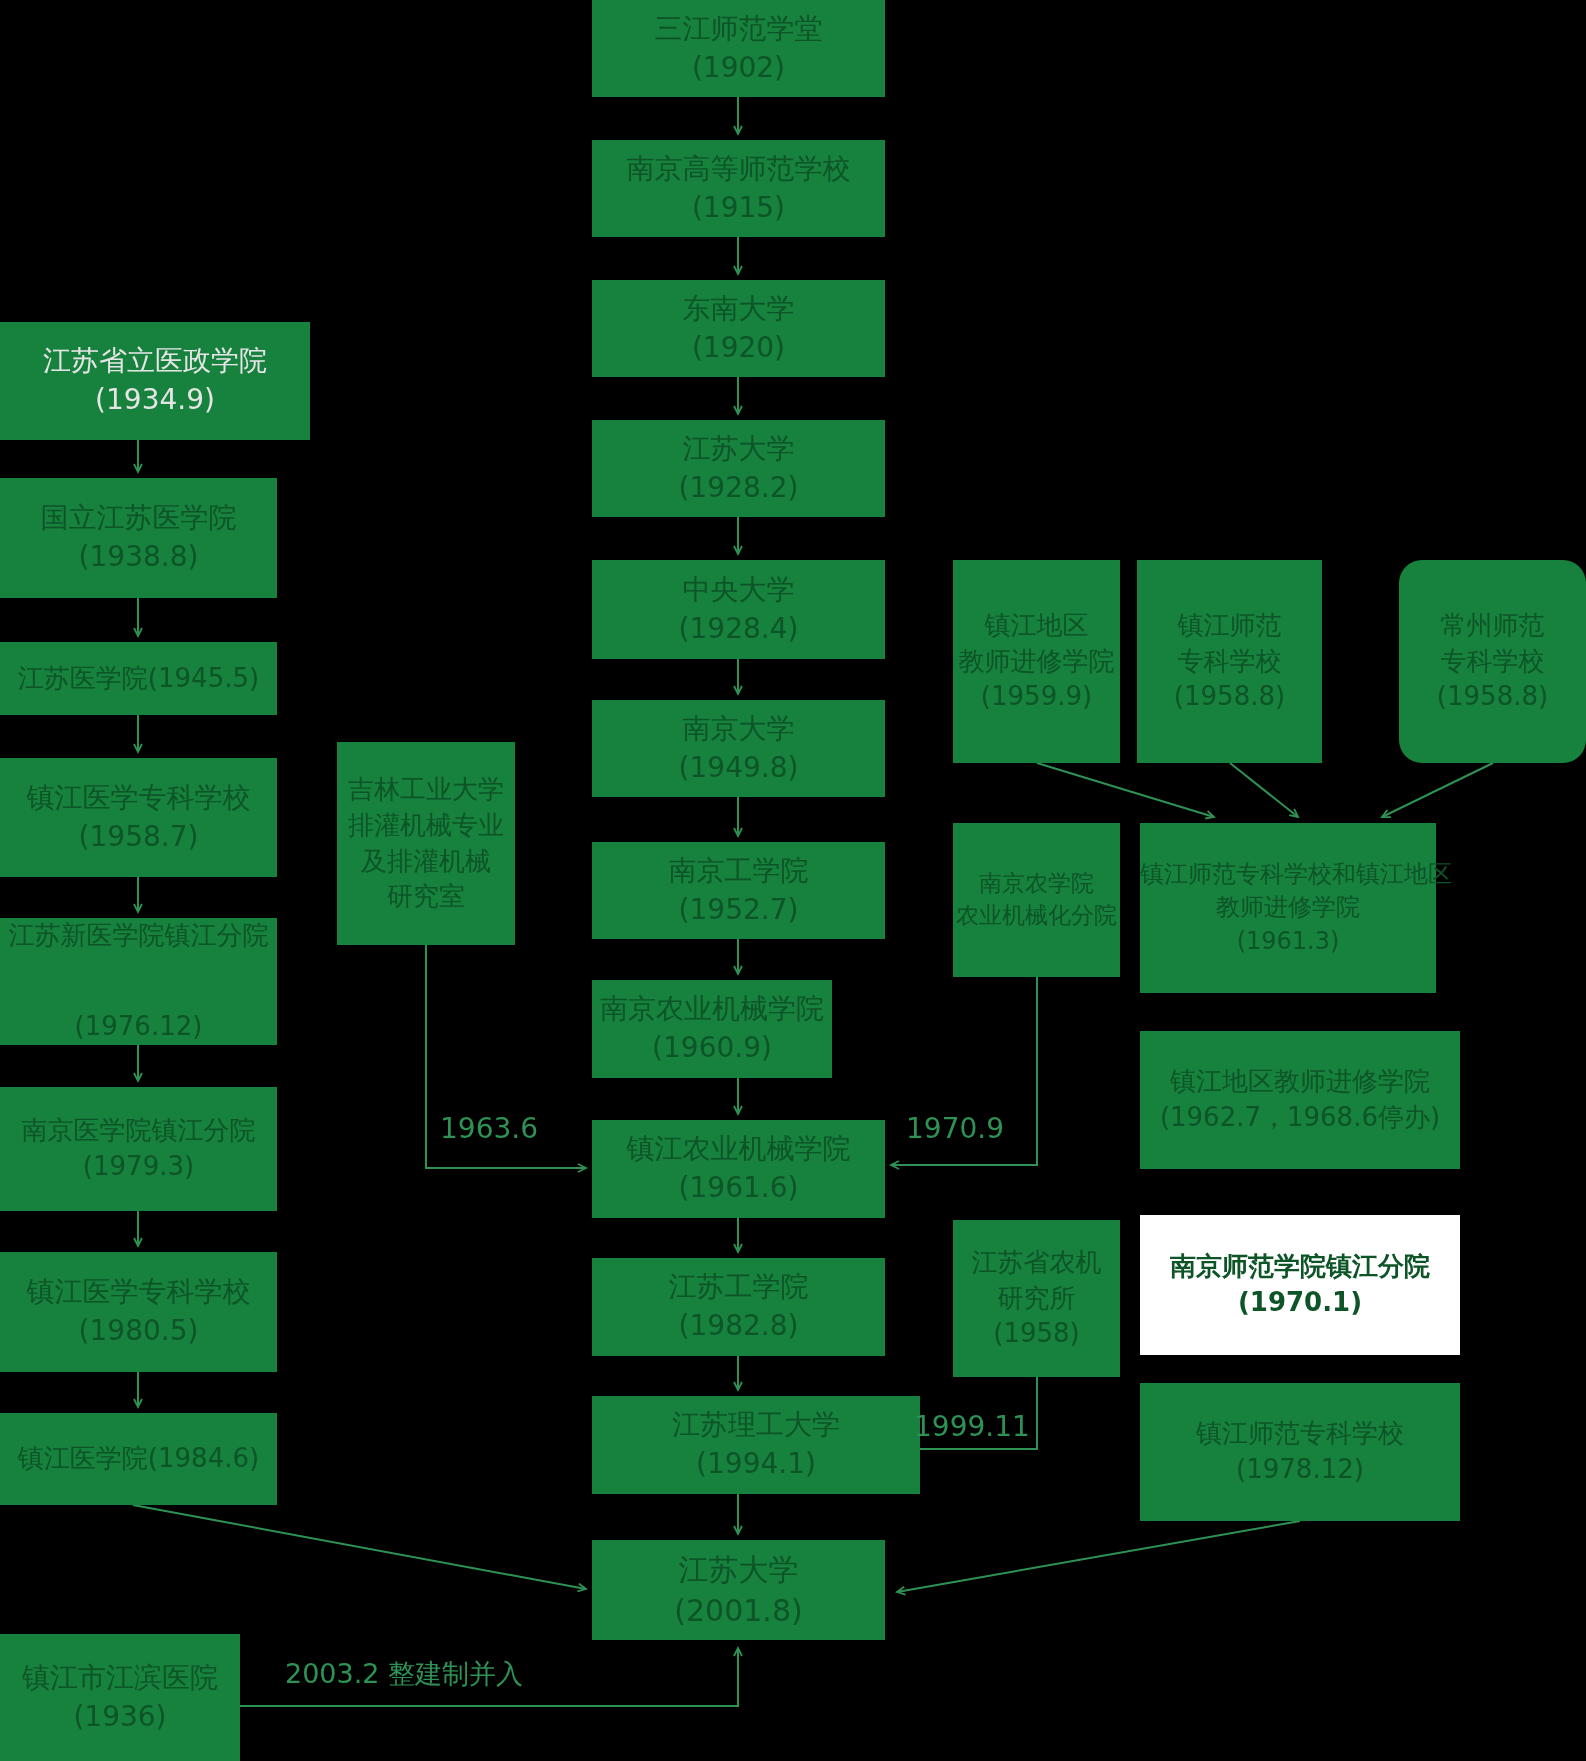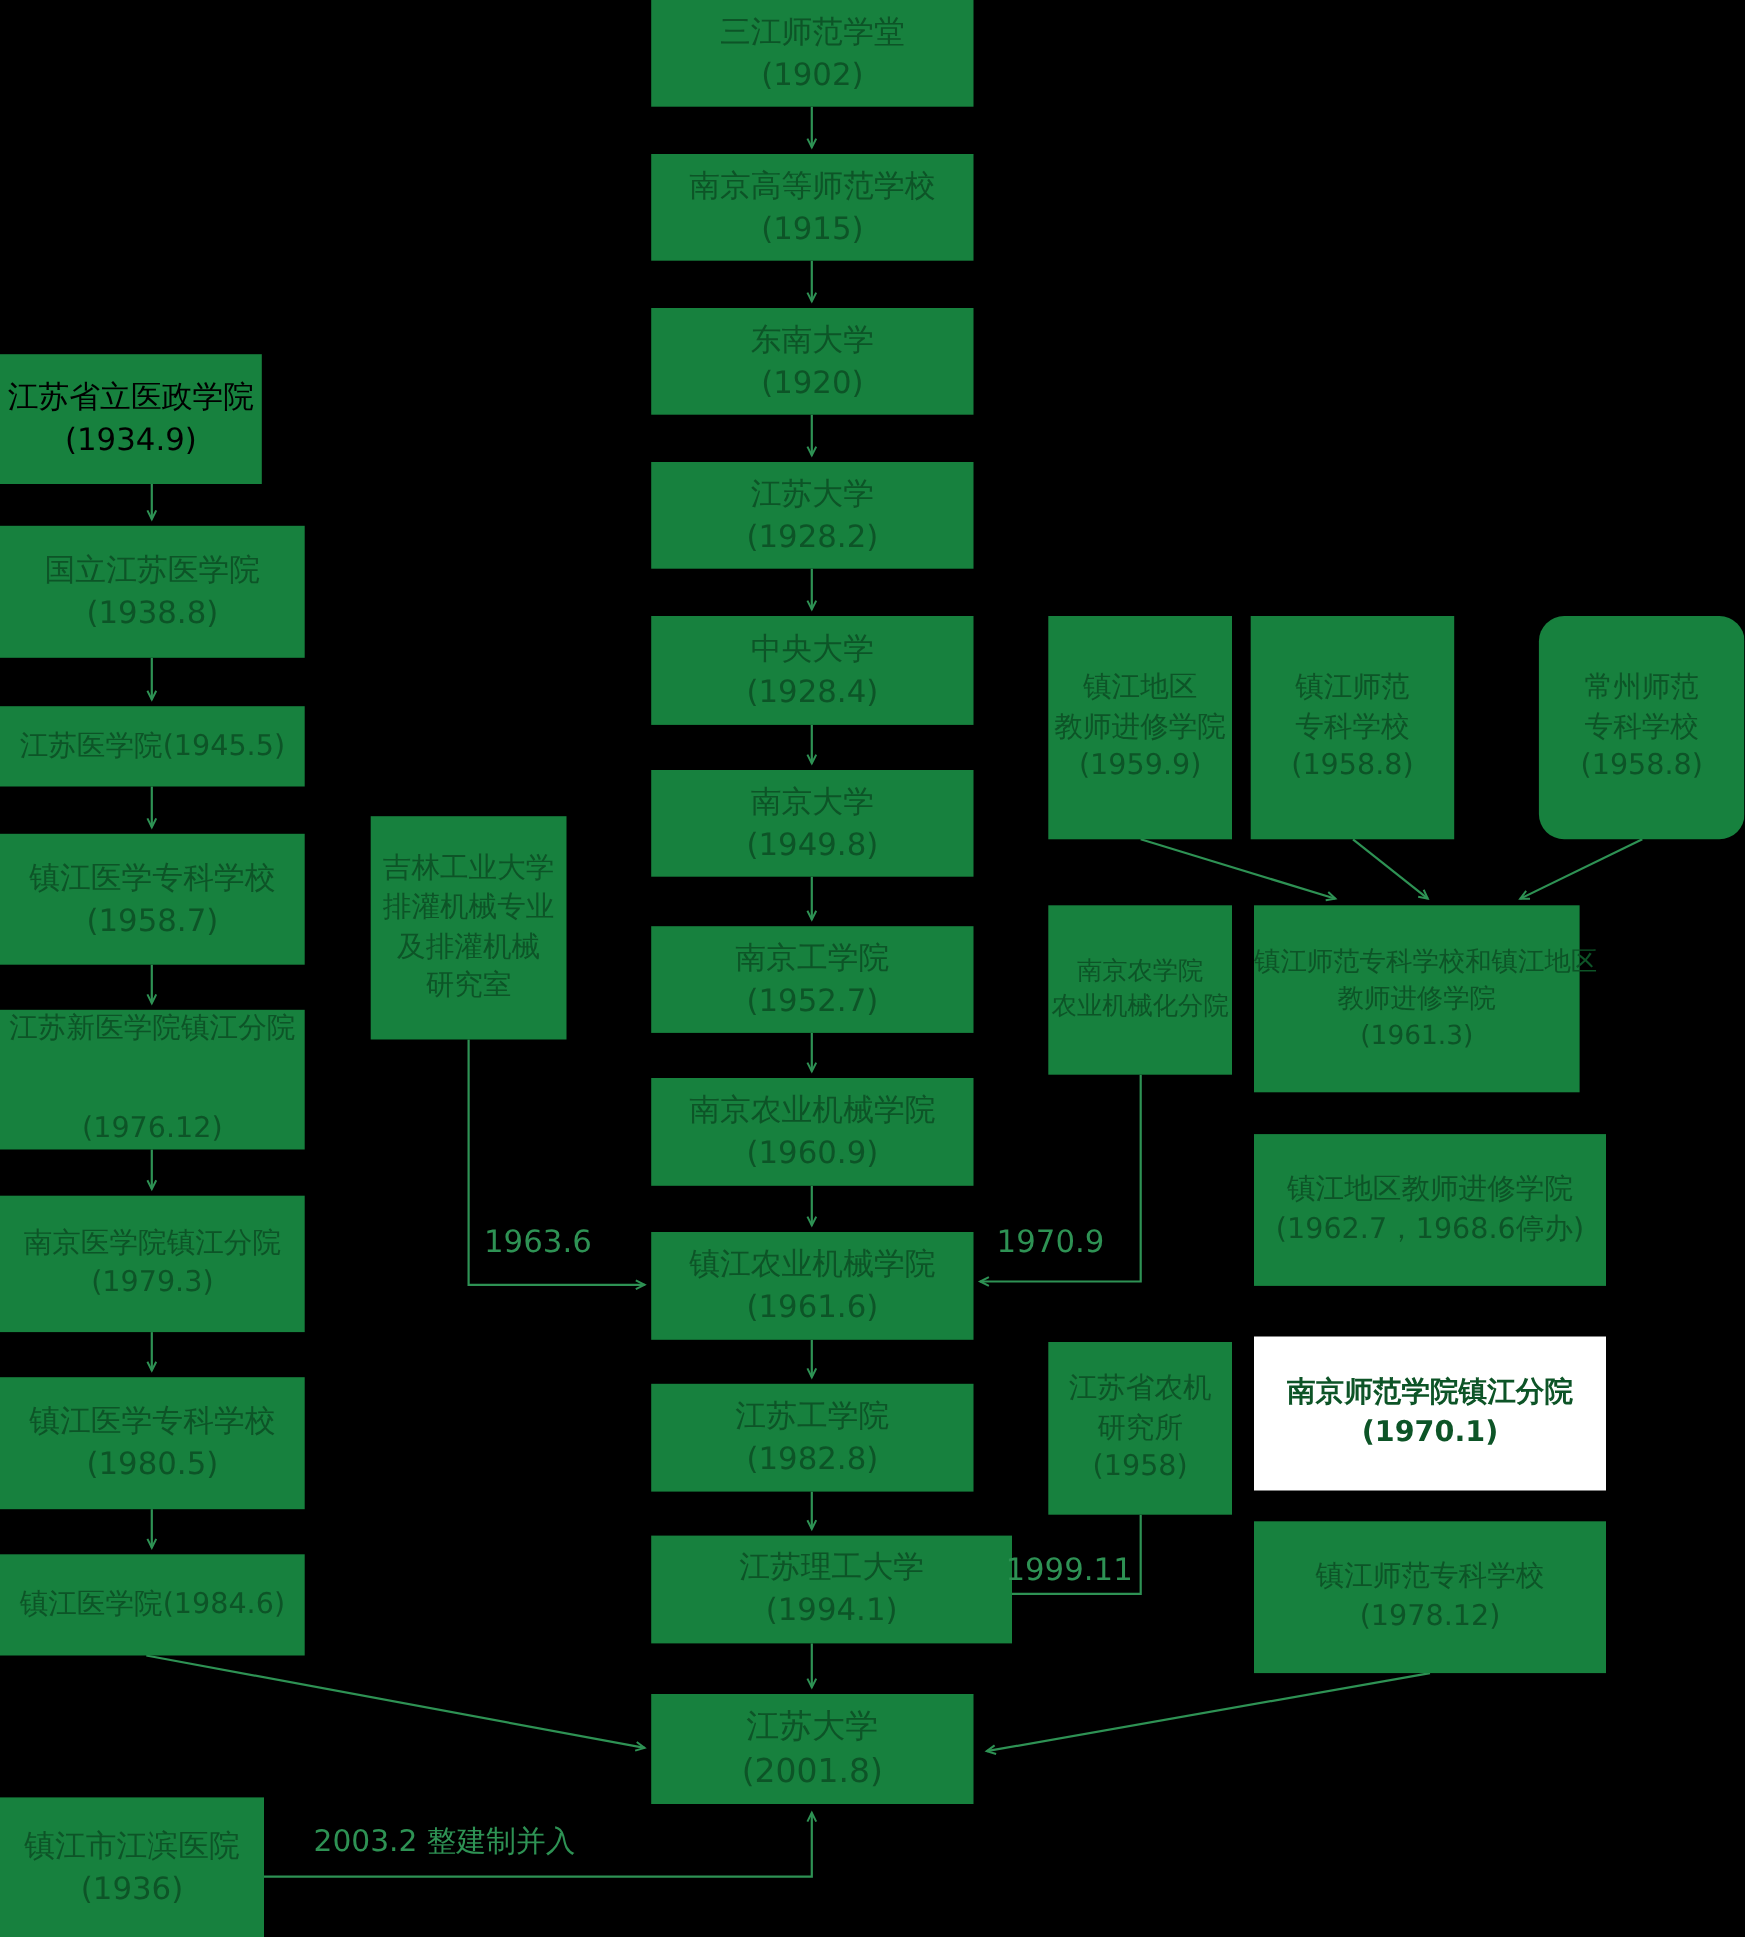--- a/index.html
+++ b/index.html
@@ -73,41 +73,41 @@
         <div class="line">(1928.4)</div>
       </div>
       <div class="box" style="left: 592px; top: 700px; width: 293px; height: 97px; background: rgb(23, 129, 62); color: rgb(13, 84, 39); font-size: 28px; position: absolute;">
         <div class="line">南京大学</div>
         <div class="line">(1949.8)</div>
       </div>
       <div class="box" style="left: 592px; top: 842px; width: 293px; height: 97px; background: rgb(23, 129, 62); color: rgb(13, 84, 39); font-size: 28px; position: absolute;">
         <div class="line">南京工学院</div>
         <div class="line">(1952.7)</div>
       </div>
-      <div class="box" style="left: 592px; top: 980px; width: 293px; height: 98px; background: rgb(23, 129, 62); color: rgb(13, 84, 39); font-size: 28px; position: absolute;">
+      <div class="box" style="left: 592px; top: 980px; width: 240px; height: 98px; background: rgb(23, 129, 62); color: rgb(13, 84, 39); font-size: 28px; position: absolute;">
         <div class="line">南京农业机械学院</div>
         <div class="line">(1960.9)</div>
       </div>
       <div class="box" style="left: 592px; top: 1120px; width: 293px; height: 98px; background: rgb(23, 129, 62); color: rgb(13, 84, 39); font-size: 28px; position: absolute;">
         <div class="line">镇江农业机械学院</div>
         <div class="line">(1961.6)</div>
       </div>
       <div class="box" style="left: 592px; top: 1258px; width: 293px; height: 98px; background: rgb(23, 129, 62); color: rgb(13, 84, 39); font-size: 28px; position: absolute;">
         <div class="line">江苏工学院</div>
         <div class="line">(1982.8)</div>
       </div>
       <div class="box" style="left: 592px; top: 1396px; width: 328px; height: 98px; background: rgb(23, 129, 62); color: rgb(13, 84, 39); font-size: 28px; position: absolute;">
         <div class="line">江苏理工大学</div>
         <div class="line">(1994.1)</div>
       </div>
       <div class="box" style="left: 592px; top: 1540px; width: 293px; height: 100px; background: rgb(23, 129, 62); color: rgb(13, 84, 39); font-size: 30px; position: absolute;">
         <div class="line">江苏大学</div>
         <div class="line">(2001.8)</div>
       </div>
-      <div class="box" style="left: 0px; top: 322px; width: 238px; height: 118px; background: rgb(23, 129, 62); color: #000000; font-size: 28px; position: absolute;">
+      <div class="box" style="left: 0px; top: 322px; width: 310px; height: 118px; background: rgb(23, 129, 62); color: #e5e5e5; font-size: 28px; position: absolute;">
         <div class="line">江苏省立医政学院</div>
         <div class="line">(1934.9)</div>
       </div>
       <div class="box" style="left: 0px; top: 478px; width: 277px; height: 120px; background: rgb(23, 129, 62); color: rgb(13, 84, 39); font-size: 28px; position: absolute;">
         <div class="line">国立江苏医学院</div>
         <div class="line">(1938.8)</div>
       </div>
       <div class="box" style="left: 0px; top: 642px; width: 277px; height: 73px; background: rgb(23, 129, 62); color: rgb(13, 84, 39); font-size: 26px; position: absolute;">
         <div class="line">江苏医学院(1945.5)</div>
       </div>

